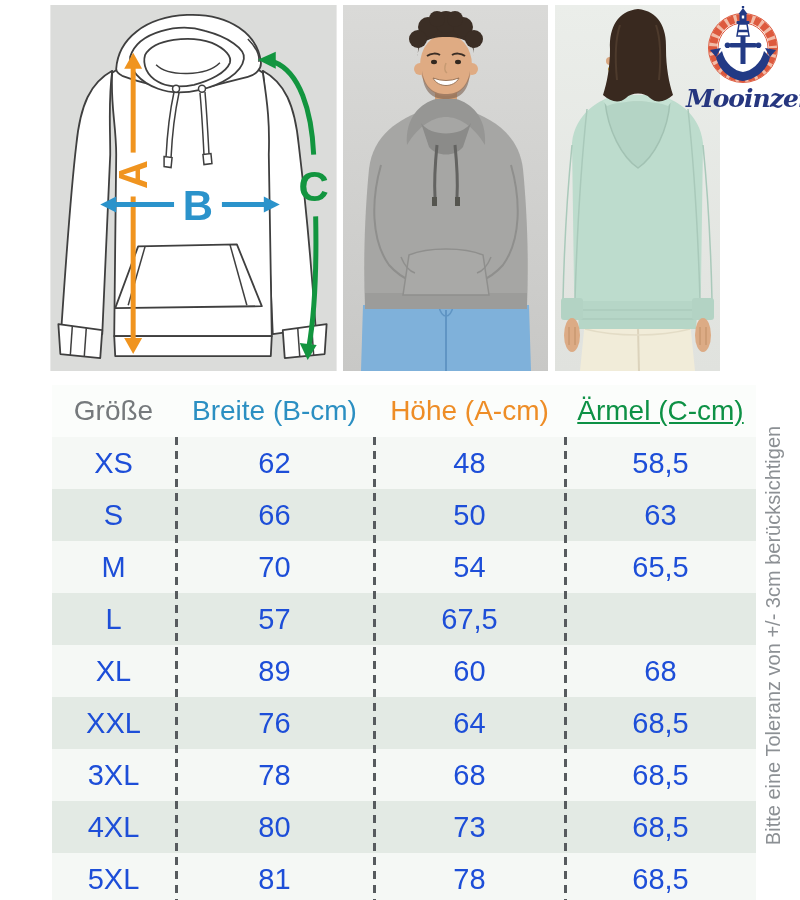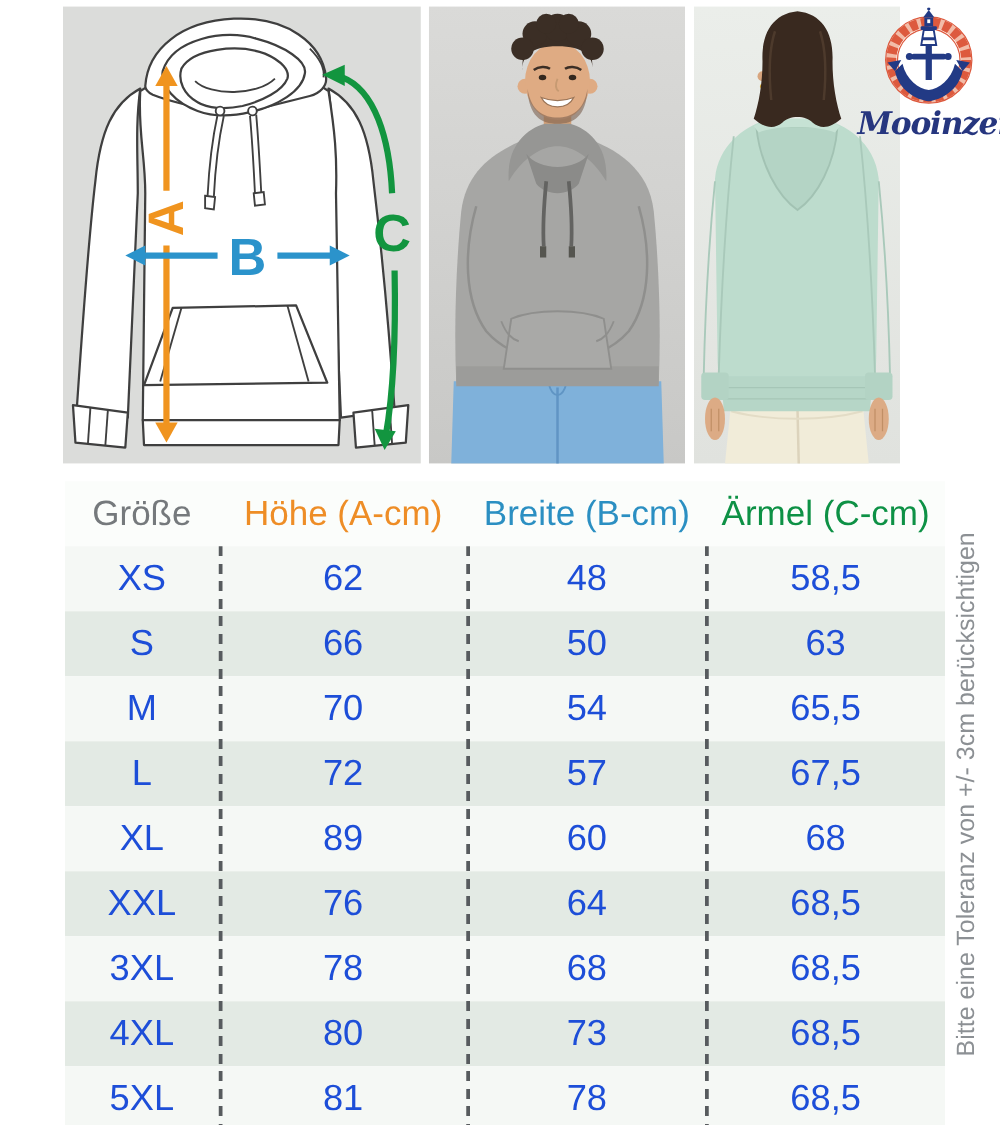--- a/index.html
+++ b/index.html
@@ -206,23 +206,23 @@
         <path d="M-4.5,-36 L4.5,-36 L0,-42 Z"></path>
         <circle cx="0" cy="-43" r="1.3"></circle>
       </g>
     </svg>
     <div class="logo-text">Mooinzen</div>
   </div>
 
   <div class="table">
     <div class="thead">
         <div class="tcell" style="color: rgb(117, 121, 124);">Größe</div>
+        <div class="tcell" style="color: rgb(43, 143, 194);">Breite (B-cm)</div>
         <div class="tcell" style="color: rgb(238, 141, 38);">Höhe (A-cm)</div>
-        <div class="tcell" style="color: rgb(43, 143, 194);">Breite (B-cm)</div>
-        <div class="tcell" style="color: rgb(13, 145, 69);">Ärmel (C-cm)</div>
+        <div class="tcell" style="color: rgb(13, 145, 69); text-decoration: underline;">Ärmel (C-cm)</div>
       </div>
     <div>
         <div class="trow odd">
           <div class="tcell">XS</div>
           <div class="tcell">62</div>
           <div class="tcell">48</div>
           <div class="tcell">58,5</div>
         </div>
         <div class="trow even">
           <div class="tcell">S</div>
@@ -231,21 +231,20 @@
           <div class="tcell">63</div>
         </div>
         <div class="trow odd">
           <div class="tcell">M</div>
           <div class="tcell">70</div>
           <div class="tcell">54</div>
           <div class="tcell">65,5</div>
         </div>
         <div class="trow even">
           <div class="tcell">L</div>
-          <div class="tcell">72</div>
           <div class="tcell">57</div>
           <div class="tcell">67,5</div>
         </div>
         <div class="trow odd">
           <div class="tcell">XL</div>
           <div class="tcell">89</div>
           <div class="tcell">60</div>
           <div class="tcell">68</div>
         </div>
         <div class="trow even">

